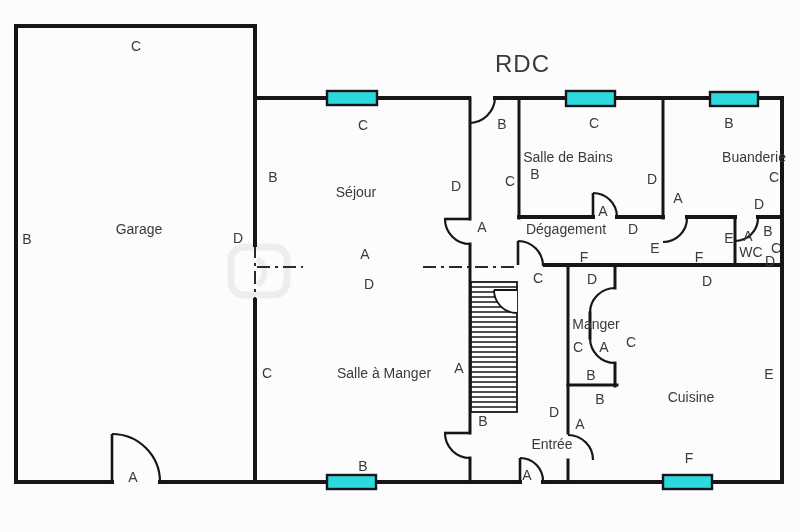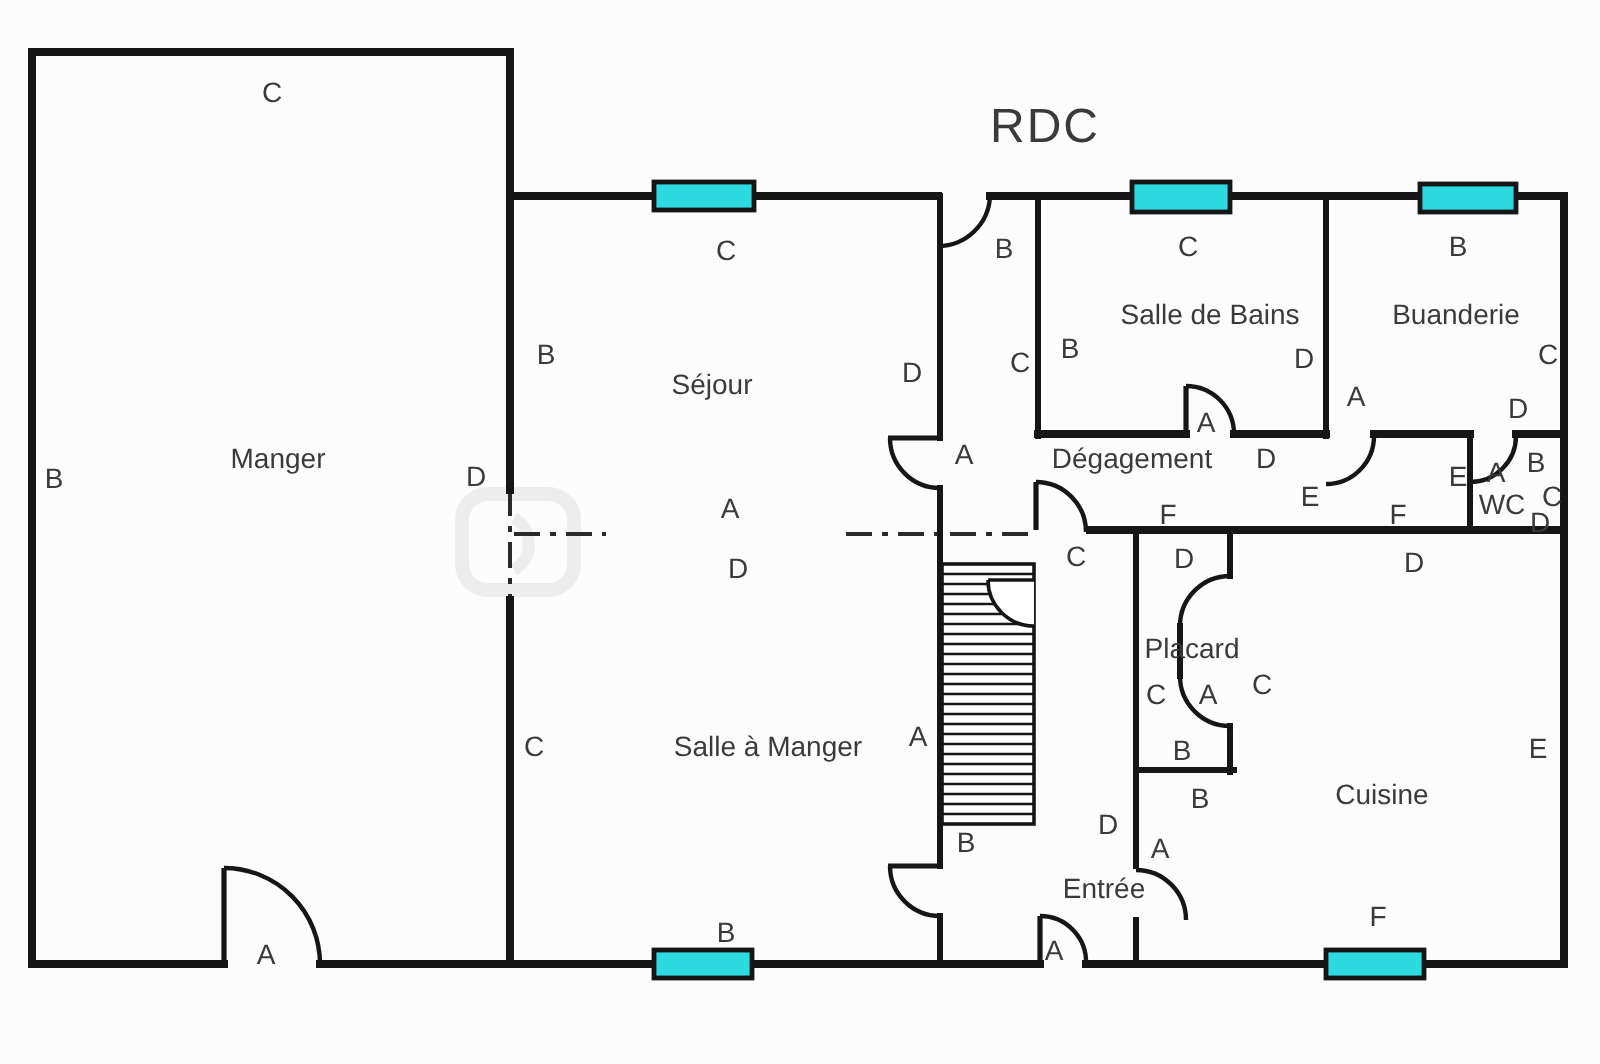--- a/index.html
+++ b/index.html
@@ -107,27 +107,27 @@
       <rect x="710" y="92" width="48" height="14"></rect>
       <rect x="327" y="475" width="49" height="14"></rect>
       <rect x="663" y="475" width="49" height="14"></rect>
     </g>
   </svg>
 
 
   <div id="title">RDC</div>
 
   <div id="labels-layer">
-      <span class="room-label" style="left: 139px; top: 229px;">Manger</span>
+      <span class="room-label" style="left: 139px; top: 229px;">Garage</span>
       <span class="room-label" style="left: 356px; top: 180px; margin-top: 12px;">Séjour</span>
-      <span class="room-label" style="left: 605px; top: 157px;">Salle de Bains</span>
-      <span class="room-label" style="left: 728px; top: 157px;">Buanderie</span>
+      <span class="room-label" style="left: 568px; top: 157px;">Salle de Bains</span>
+      <span class="room-label" style="left: 754px; top: 157px;">Buanderie</span>
       <span class="room-label" style="left: 566px; top: 229px;">Dégagement</span>
       <span class="room-label" style="left: 751px; top: 252px;">WC</span>
-      <span class="room-label" style="left: 596px; top: 324px;">Placard</span>
+      <span class="room-label" style="left: 596px; top: 324px;">Manger</span>
       <span class="room-label" style="left: 384px; top: 373px;">Salle à Manger</span>
       <span class="room-label" style="left: 691px; top: 373px; margin-top: 24px;">Cuisine</span>
       <span class="room-label" style="left: 552px; top: 444px;">Entrée</span>
       <span class="wall-letter" style="left: 136px; top: 46px;">C</span>
       <span class="wall-letter" style="left: 27px; top: 239px;">B</span>
       <span class="wall-letter" style="left: 238px; top: 238px;">D</span>
       <span class="wall-letter" style="left: 133px; top: 477px;">A</span>
       <span class="wall-letter" style="left: 273px; top: 177px;">B</span>
       <span class="wall-letter" style="left: 363px; top: 125px;">C</span>
       <span class="wall-letter" style="left: 365px; top: 254px;">A</span>

